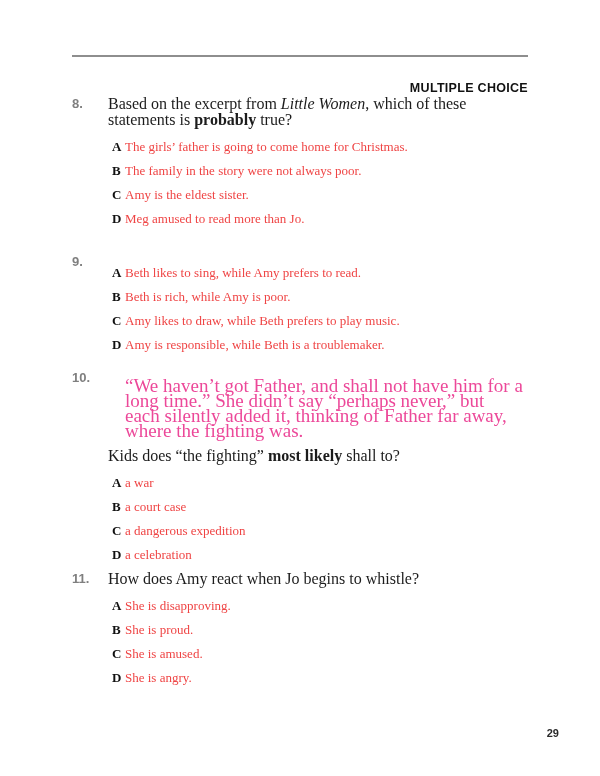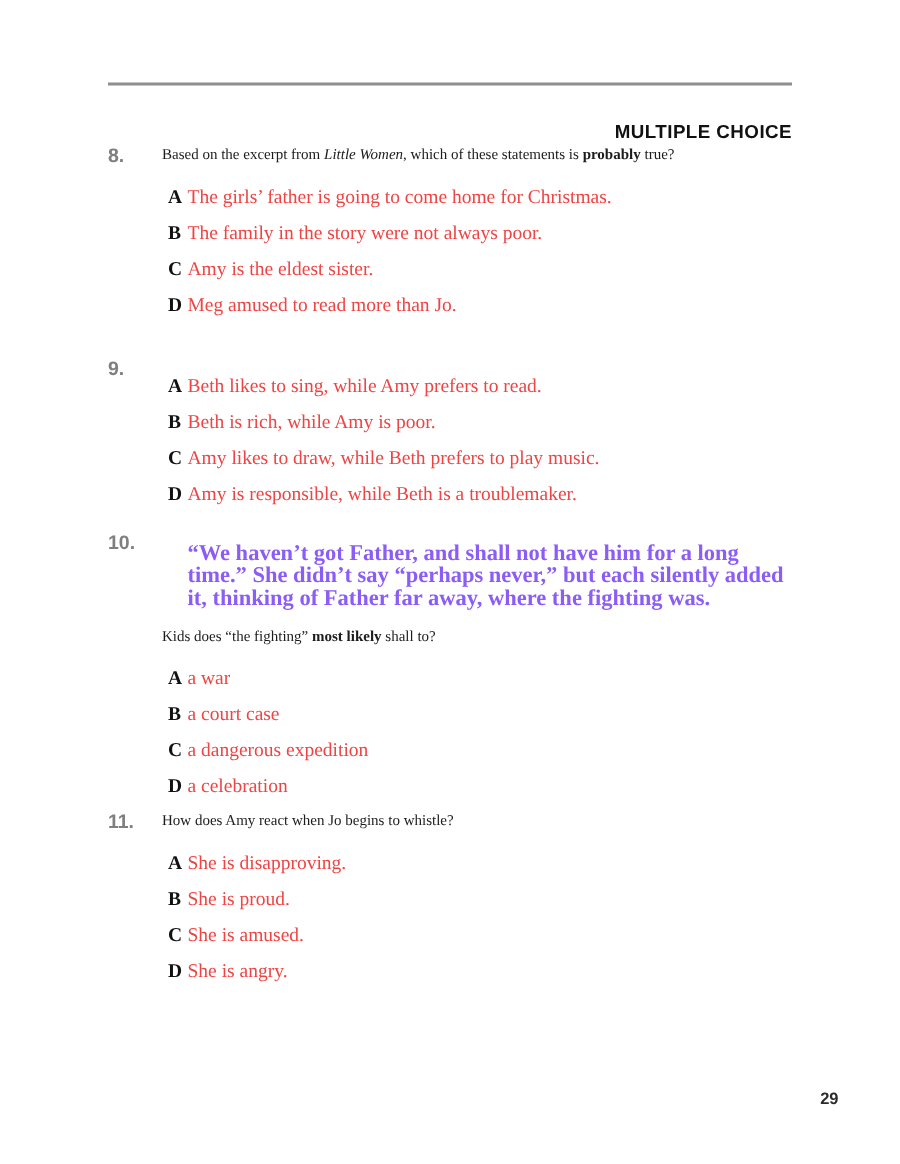--- a/index.html
+++ b/index.html
@@ -54,34 +54,34 @@
     flex: 0 0 36px;
     font-family: "Liberation Sans", sans-serif;
     font-weight: bold;
     font-size: 13px;
     color: #7f7f7f;
     line-height: 16px;
   }
   .q-body { flex: 1; }
   .q-stem {
     margin: 0;
-    font-size: 10px;
+    font-size: 16px;
     line-height: 16px;
     color: #1c1c1c;
   }
   .q-stem .italic { font-style: italic; }
   .q-stem .bold { font-weight: bold; }
 
   .q-quote {
     margin: 8px 0 0 17px;
     width: 398px;
-    font-size: 15px;
-    font-weight: bold;
+    font-size: 19px;
+    font-weight: normal;
     line-height: 15px;
-    color: #8b5cf6;
+    color: #ec4899;
   }
   .q-stem2 { margin-top: 10px; }
 
   .options { margin-top: 11px; }
   .option {
     display: flex;
     margin-left: 4px;
     margin-top: 8px;
     font-size: 13px;
     line-height: 16px;

